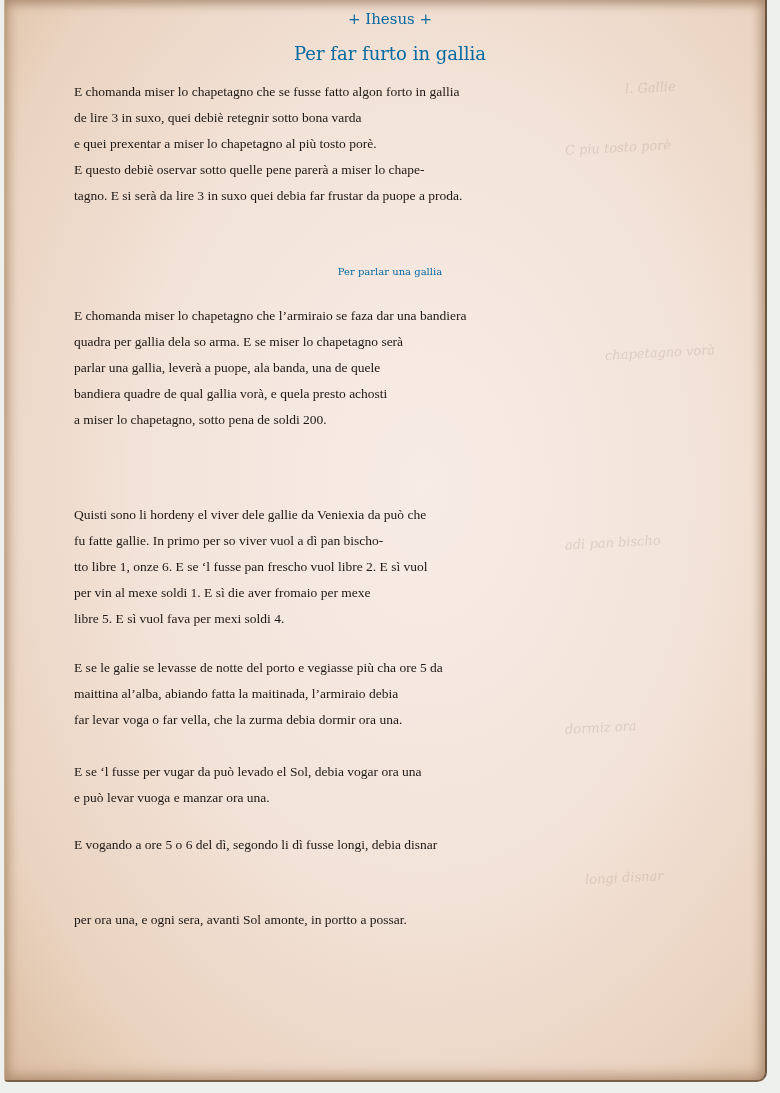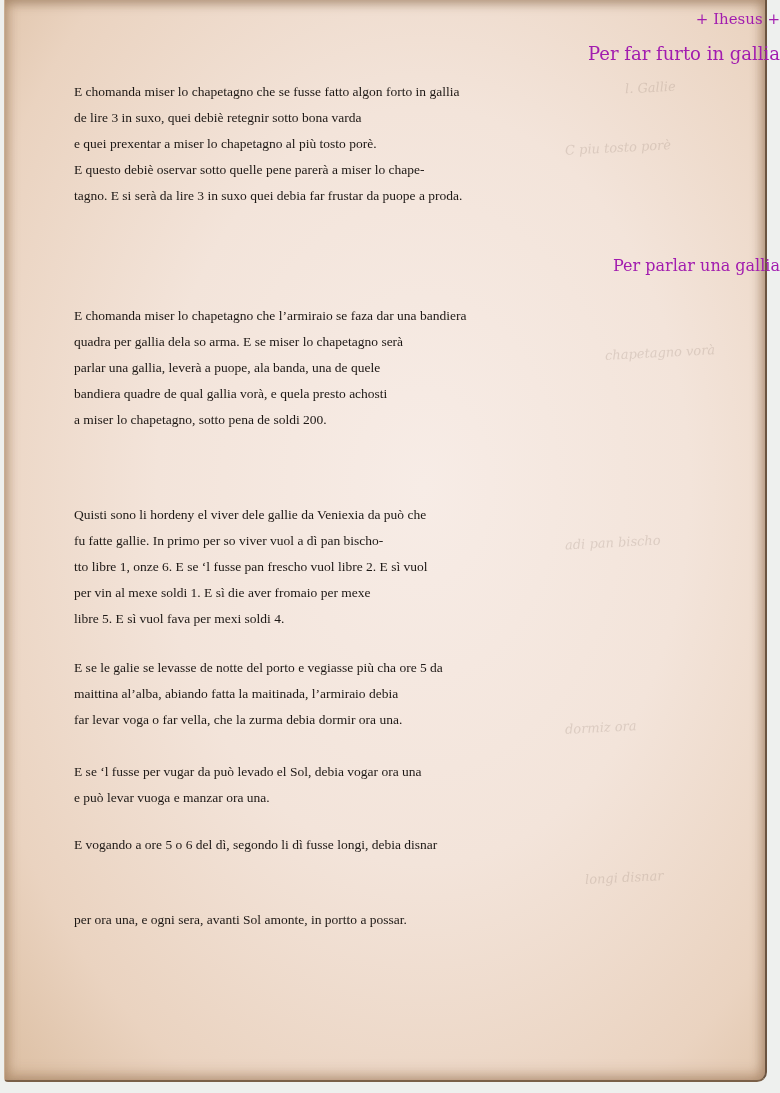--- a/index.html
+++ b/index.html
@@ -18,21 +18,21 @@
     border-left:1px solid #c9ae93;
     border-radius:0 0 10px 4px;
     box-shadow: inset 0 6px 8px rgba(140,110,80,0.35), inset -6px 0 10px rgba(150,115,85,0.35), inset 6px 0 10px rgba(170,135,100,0.3), inset 0 -8px 12px rgba(160,120,90,0.35);
   }
   .ghost {
     position:absolute; color:rgba(150,130,120,0.25);
     font-family:"DejaVu Serif", serif; font-style:italic; font-size:13px;
     transform:rotate(-3deg); white-space:nowrap;
   }
   .text { position:absolute; left:74px; top:0; width:520px; color:#1d1815; font-size:13.5px; }
-  .center { position:absolute; left:0; width:780px; text-align:right; color:#a21caf; }
+  .center { position:absolute; left:0; width:780px; text-align:center; color:#0369a1; }
   .line { position:absolute; white-space:nowrap;font-family:Liberation Serif, serif; }
 </style>
 </head>
 <body>
 
 <div class="page">
   <span class="ghost" style="left:620px;top:80px">l. Gallie</span>
   <span class="ghost" style="left:560px;top:140px">C piu tosto porè</span>
   <span class="ghost" style="left:600px;top:345px">chapetagno vorà</span>
   <span class="ghost" style="left:560px;top:535px">adi pan bischo</span>
@@ -44,21 +44,21 @@
 <div class="center" style="top:43px;font-size:18px">Per far furto in gallia</div>
 
 <div class="text">
   <div class="line" style="top:84px">E chomanda miser lo chapetagno che se fusse fatto algon forto in gallia</div>
   <div class="line" style="top:110px">de lire 3 in suxo, quei debiè retegnir sotto bona varda</div>
   <div class="line" style="top:136px">e quei prexentar a miser lo chapetagno al più tosto porè.</div>
   <div class="line" style="top:162px">E questo debiè oservar sotto quelle pene parerà a miser lo chape-</div>
   <div class="line" style="top:188px">tagno. E si serà da lire 3 in suxo quei debia far frustar da puope a proda.</div>
 </div>
 
-<div class="center" style="top:256px;font-size:16px">Per parlar una gallia</div>
+<div class="center" style="top:266px;font-size:10px">Per parlar una gallia</div>
 
 <div class="text">
   <div class="line" style="top:308px">E chomanda miser lo chapetagno che l’armiraio se faza dar una bandiera</div>
   <div class="line" style="top:334px">quadra per gallia dela so arma. E se miser lo chapetagno serà</div>
   <div class="line" style="top:360px">parlar una gallia, leverà a puope, ala banda, una de quele</div>
   <div class="line" style="top:386px">bandiera quadre de qual gallia vorà, e quela presto achosti</div>
   <div class="line" style="top:412px">a miser lo chapetagno, sotto pena de soldi 200.</div>
 </div>
 
 <div class="text">

